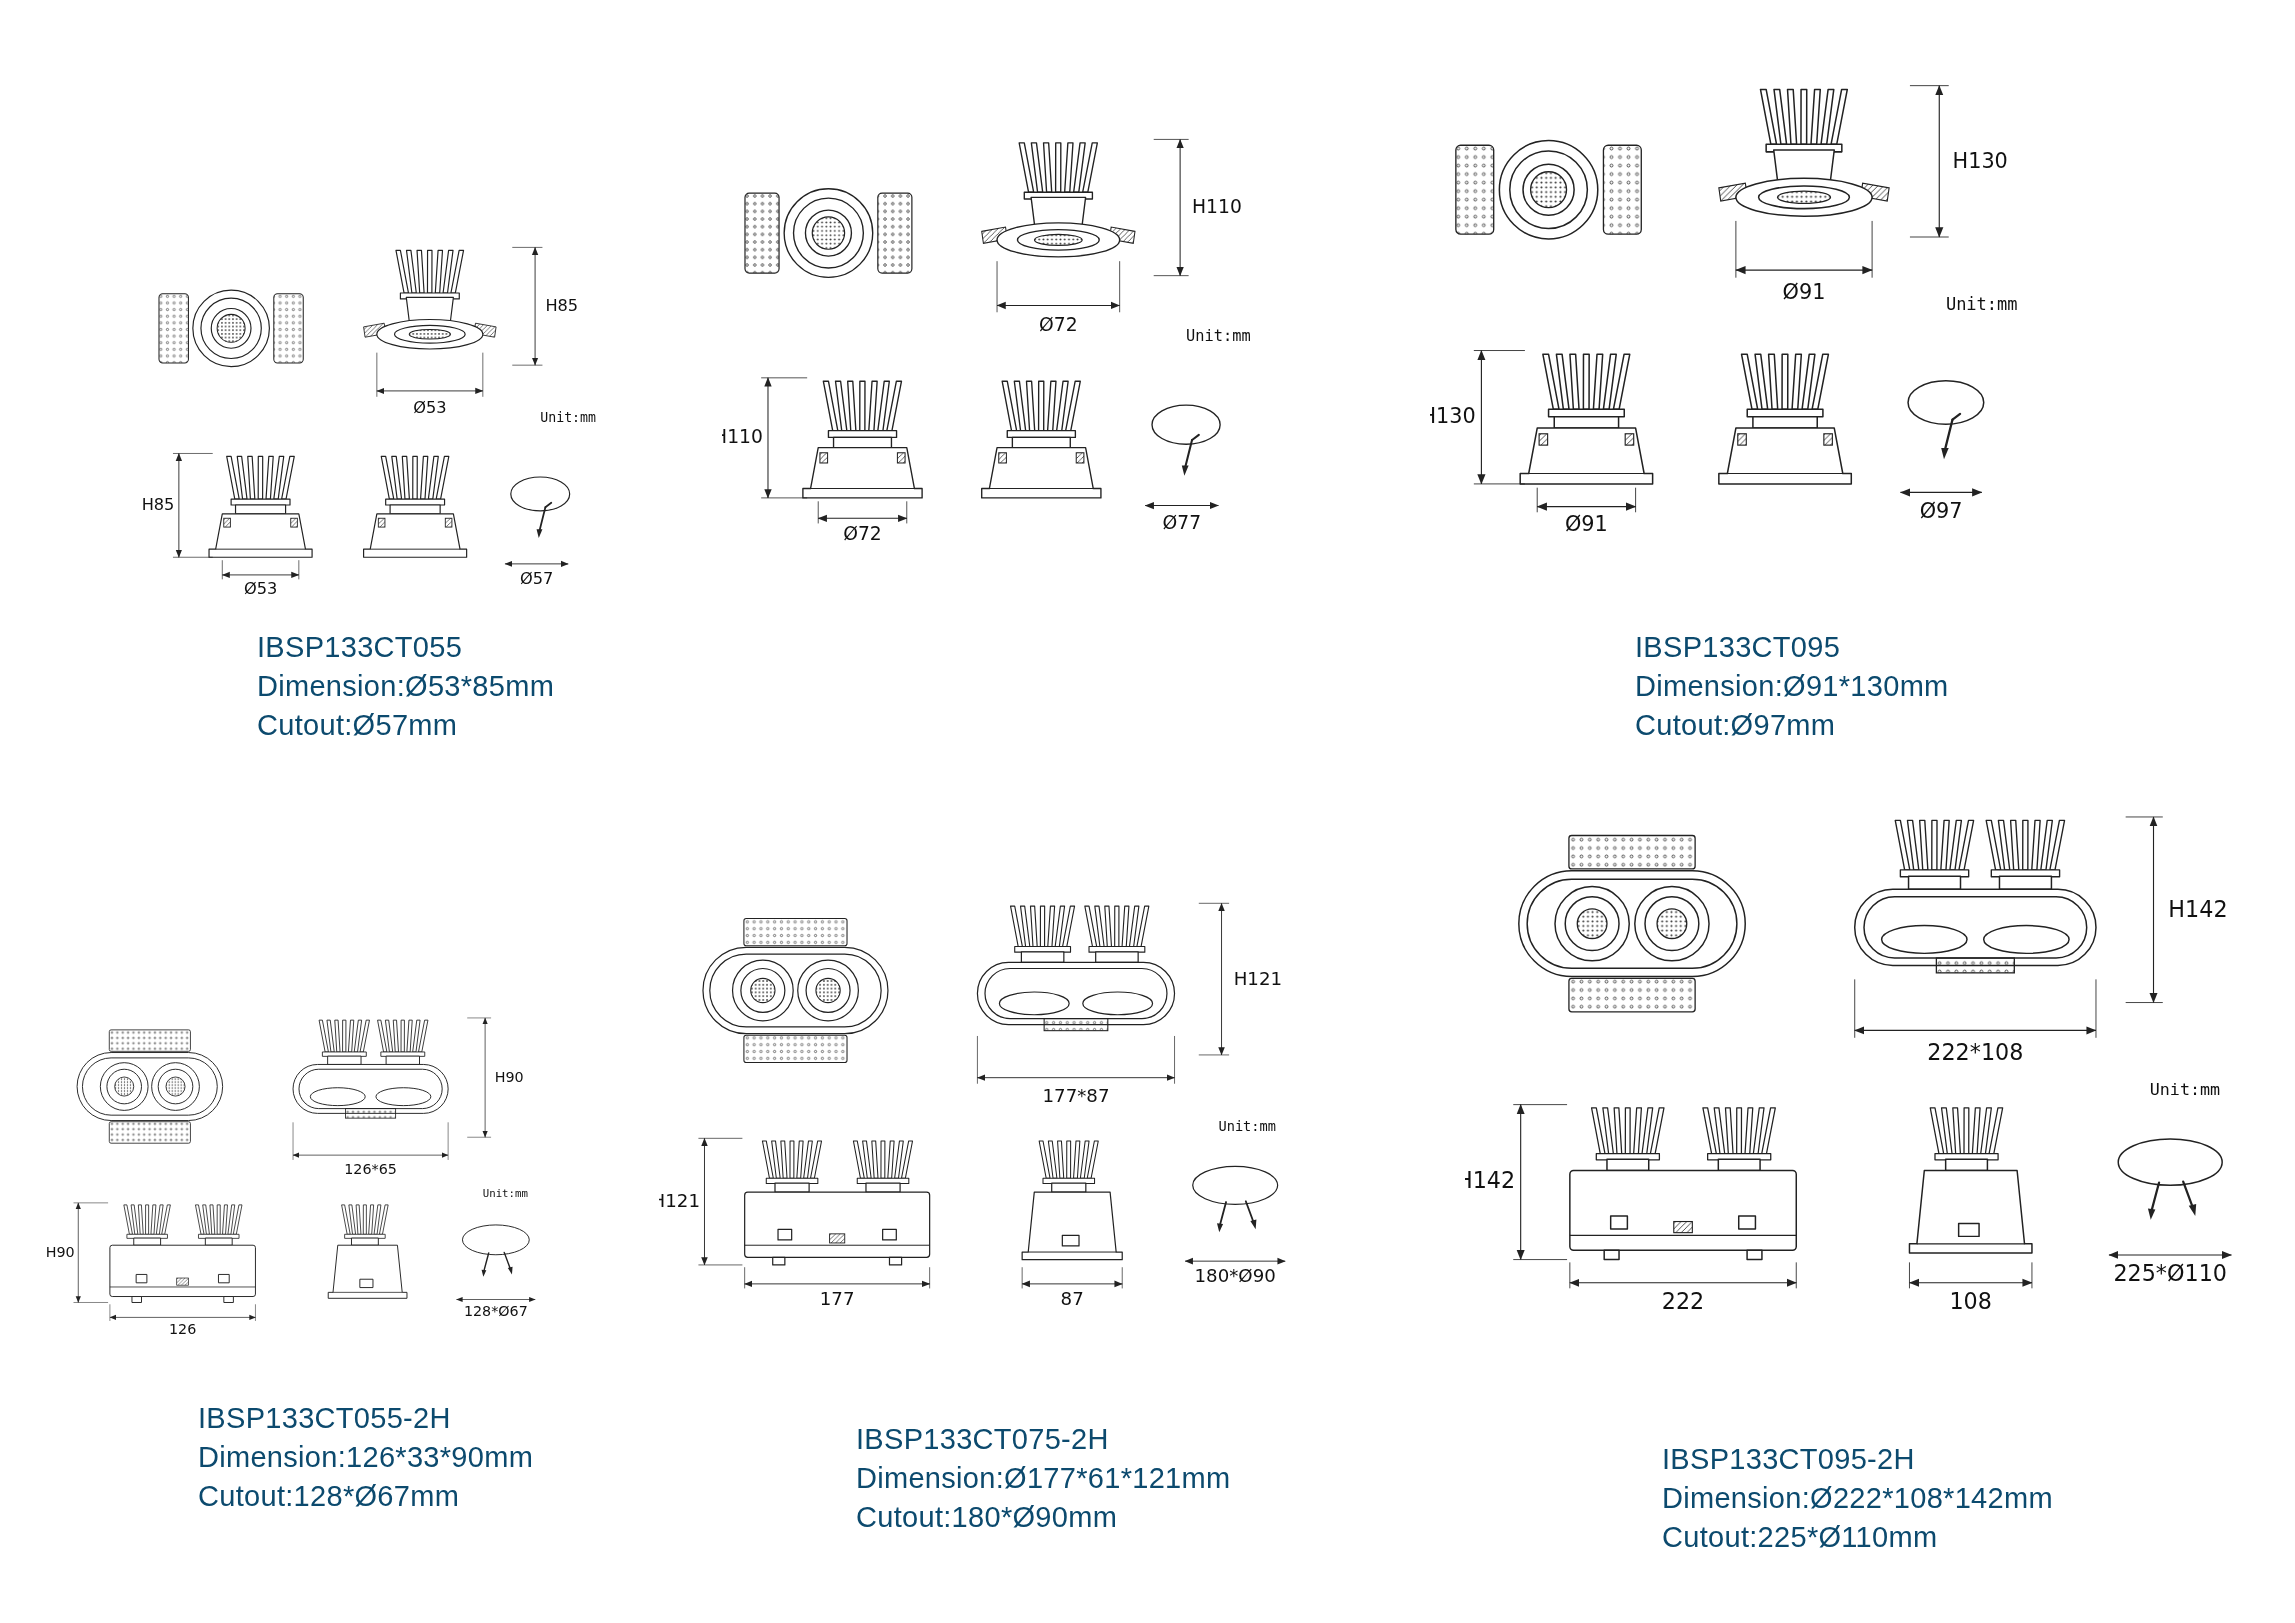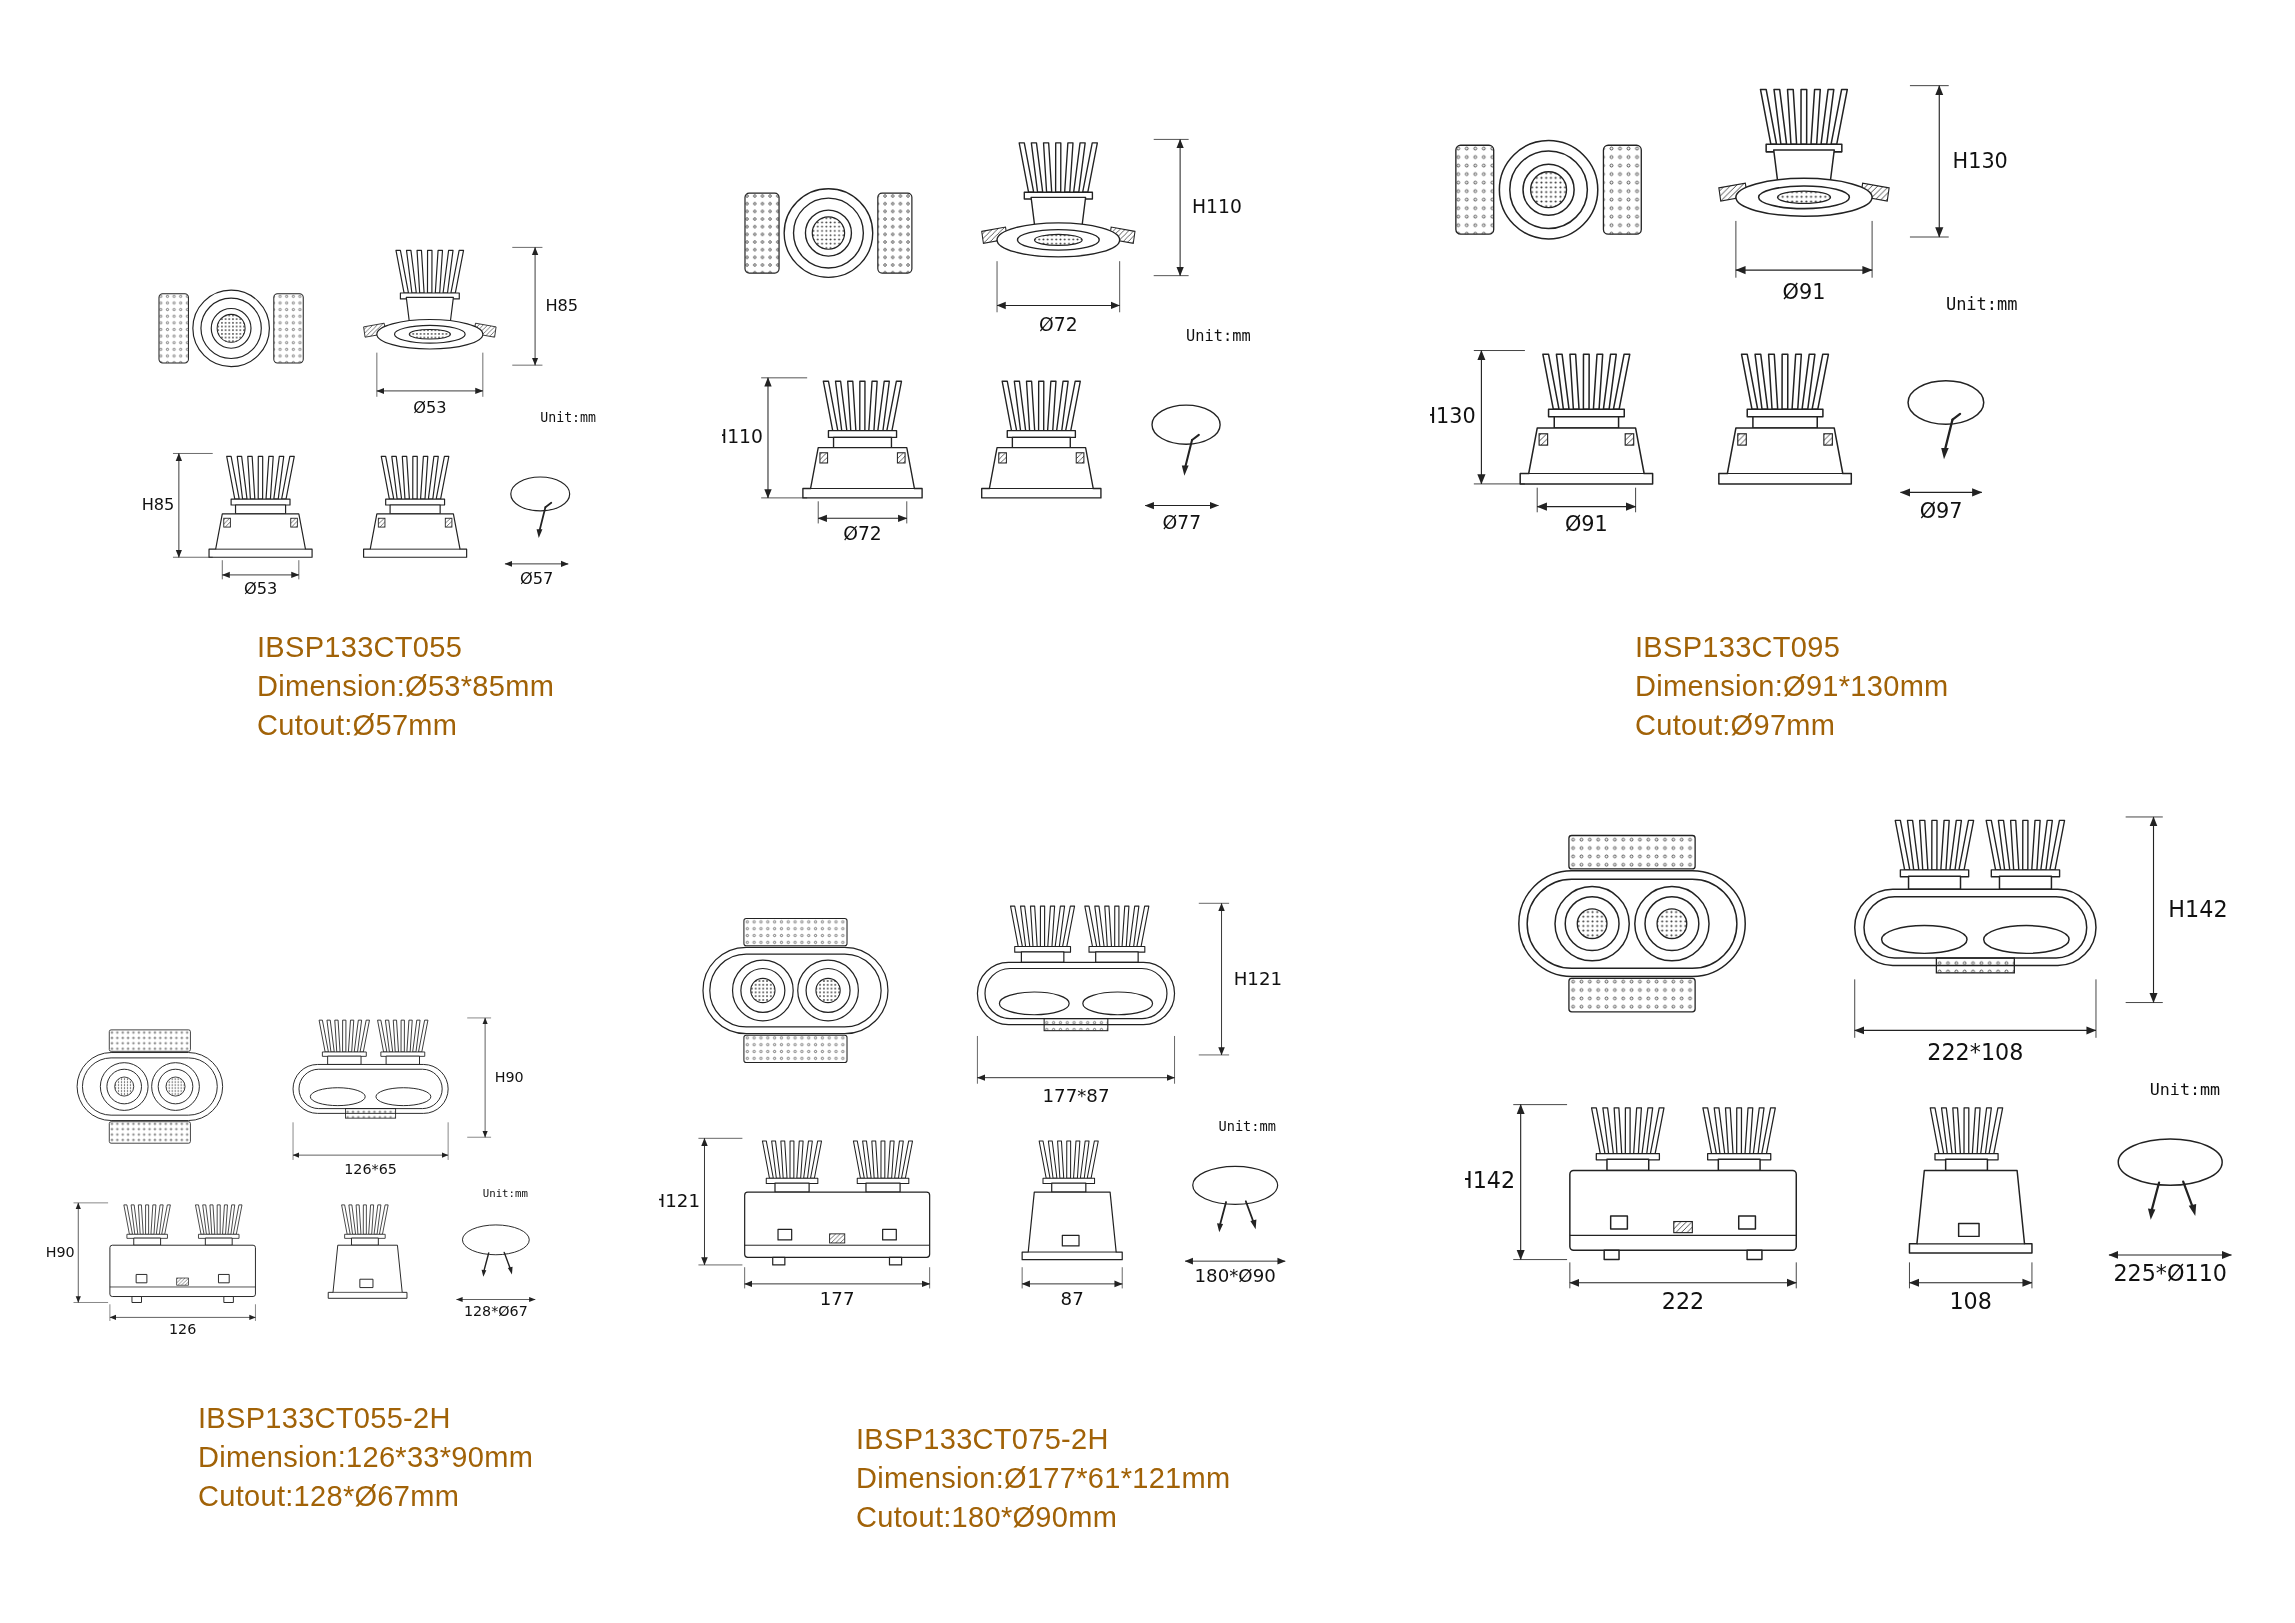--- a/index.html
+++ b/index.html
@@ -1,19 +1,19 @@
 <!DOCTYPE html>
 <html style="font-size:11px"><head>
 <meta charset="utf-8">
 <style>
   html,body{margin:0;padding:0;background:#ffffff;}
   .sheet{position:relative;width:2295px;height:1624px;background:#fff;overflow:hidden;
          font-family:"Liberation Sans","DejaVu Sans",sans-serif;color:#1c1c1c;}
   .panel{position:absolute;}
-  .caption{position:absolute;font-size:29px;line-height:1.34;letter-spacing:0.3px;color:#a16207;}
+  .caption{position:absolute;font-size:29px;line-height:1.34;letter-spacing:0.3px;color:#0c4a6e;}
   .caption .model{white-space:nowrap;}
   .caption .spec{white-space:nowrap;}
   
   .w{fill:#fff;stroke:#222;stroke-width:1.6;stroke-linejoin:round;}
   .dots{fill:url(#dotsPat);stroke:#222;stroke-width:1.4;}
   .mesh{fill:url(#meshPat);stroke:#222;stroke-width:1.4;}
   .hatch{fill:url(#hatchPat);stroke:#222;stroke-width:1.2;}
   .ln{fill:none;stroke:#222;stroke-width:2.4;stroke-linecap:round;}
   .b{fill:#222;stroke:none;}
   .thin{stroke:#222;stroke-width:1.3;}
@@ -410,15 +410,20 @@
         <line class="dim" x1="479" y1="522" x2="611" y2="522" marker-start="url(#arr)" marker-end="url(#arr)"></line>
         <text class="dimtxt2" x="545" y="550" text-anchor="middle">108</text>
       </g>
       <use href="#cut2" transform="translate(690,350)"></use>
       <g>
         <line class="dim" x1="694" y1="492" x2="826" y2="492" marker-start="url(#arr)" marker-end="url(#arr)"></line>
         <text class="dimtxt2" x="760" y="520" text-anchor="middle">225*Ø110</text>
       </g>
     </svg>
   </section>
+  <div class="caption" style="left:1662px;top:1440px">
+    <div class="model">IBSP133CT095-2H</div>
+    <div class="spec">Dimension:Ø222*108*142mm</div>
+    <div class="spec">Cutout:225*Ø110mm</div>
+  </div>
 
 </div>
 
 
 </body></html>

